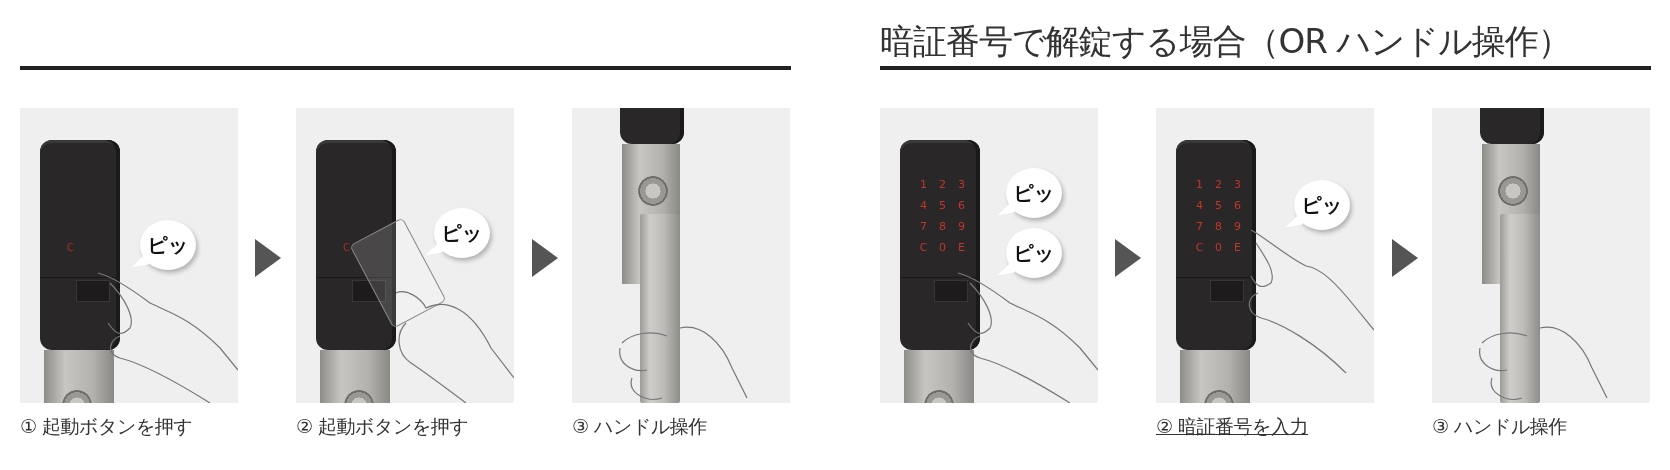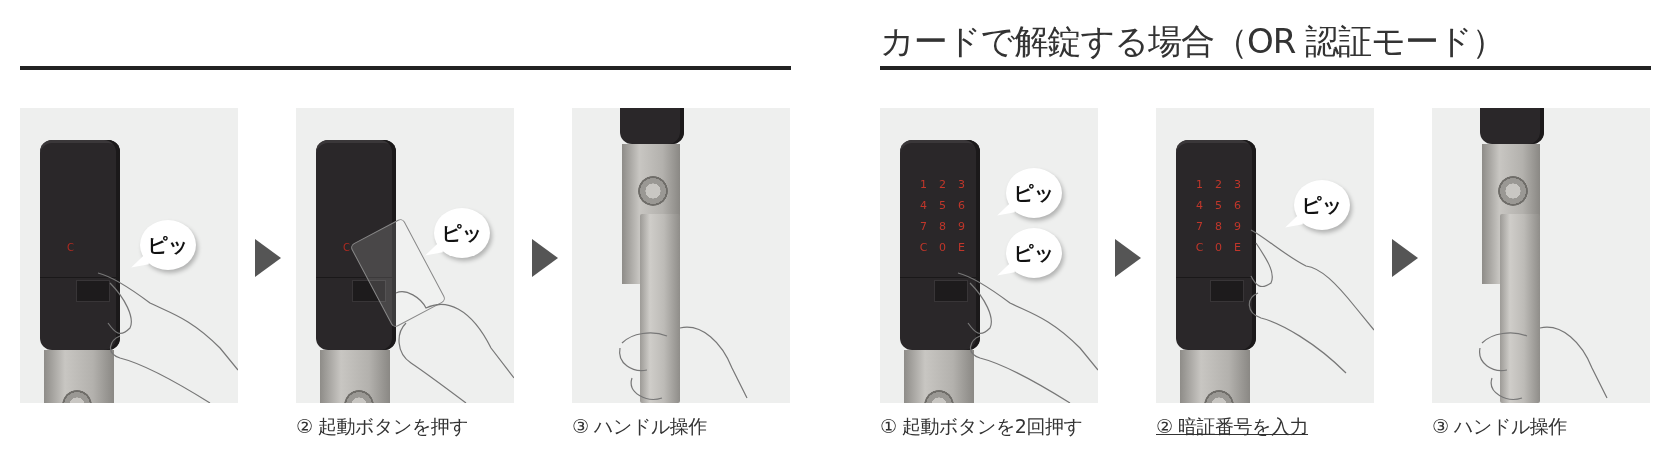--- a/index.html
+++ b/index.html
@@ -75,26 +75,27 @@
   <div class="panel" style="left:572px;">
     <div class="device" style="left:48px;top:-12px;width:64px;height:48px;border-radius:0 0 12px 12px;"></div>
     <div class="bar" style="left:50px;top:36px;width:58px;height:140px;"></div>
     <div class="keyhole" style="left:66px;top:68px;"></div>
     <div class="handle" style="left:68px;top:106px;width:40px;height:189px;border-radius:2px;"></div>
     <svg class="hand" style="left:0;top:0;" width="218" height="295">
       <path d="M50 235 C60 225 80 222 95 228 M108 220 C130 215 150 235 160 260 L175 290 M48 240 C45 255 60 265 75 262 M60 270 C55 285 75 295 90 290" fill="none" stroke="#777" stroke-width="1.2"></path>
     </svg>
   </div>
 
+  <div class="caption" style="left:20px;">① 起動ボタンを押す</div>
   <div class="caption" style="left:296px;">② 起動ボタンを押す</div>
   <div class="caption" style="left:572px;">③ ハンドル操作</div>
 </div>
 
 <div class="section" style="left:860px;width:810px;">
-  <h2 class="sec-title" style="left:20px;">カードで解錠する場合（OR 認証モード）</h2>
+  <h2 class="sec-title" style="left:20px;">暗証番号で解錠する場合（OR ハンドル操作）</h2>
   <div class="rule" style="left:20px;width:771px;"></div>
 
   <div class="panel" style="left:20px;">
     <div class="device" style="left:20px;top:32px;width:80px;height:210px;">
       <div class="keypad" style="left:14px;top:38px;">
         <span>1</span>
         <span>2</span>
         <span>3</span>
         <span>4</span>
         <span>5</span>
@@ -150,16 +151,15 @@
   <div class="panel" style="left:572px;">
     <div class="device" style="left:48px;top:-12px;width:64px;height:48px;border-radius:0 0 12px 12px;"></div>
     <div class="bar" style="left:50px;top:36px;width:58px;height:140px;"></div>
     <div class="keyhole" style="left:66px;top:68px;"></div>
     <div class="handle" style="left:68px;top:106px;width:40px;height:189px;border-radius:2px;"></div>
     <svg class="hand" style="left:0;top:0;" width="218" height="295">
       <path d="M50 235 C60 225 80 222 95 228 M108 220 C130 215 150 235 160 260 L175 290 M48 240 C45 255 60 265 75 262 M60 270 C55 285 75 295 90 290" fill="none" stroke="#777" stroke-width="1.2"></path>
     </svg>
   </div>
 
-  <div class="caption" style="left:20px;">① 起動ボタンを2回押す</div>
   <div class="caption" style="left:296px;text-decoration:underline;">② 暗証番号を入力</div>
   <div class="caption" style="left:572px;">③ ハンドル操作</div>
 </div>
 
 </body></html>

